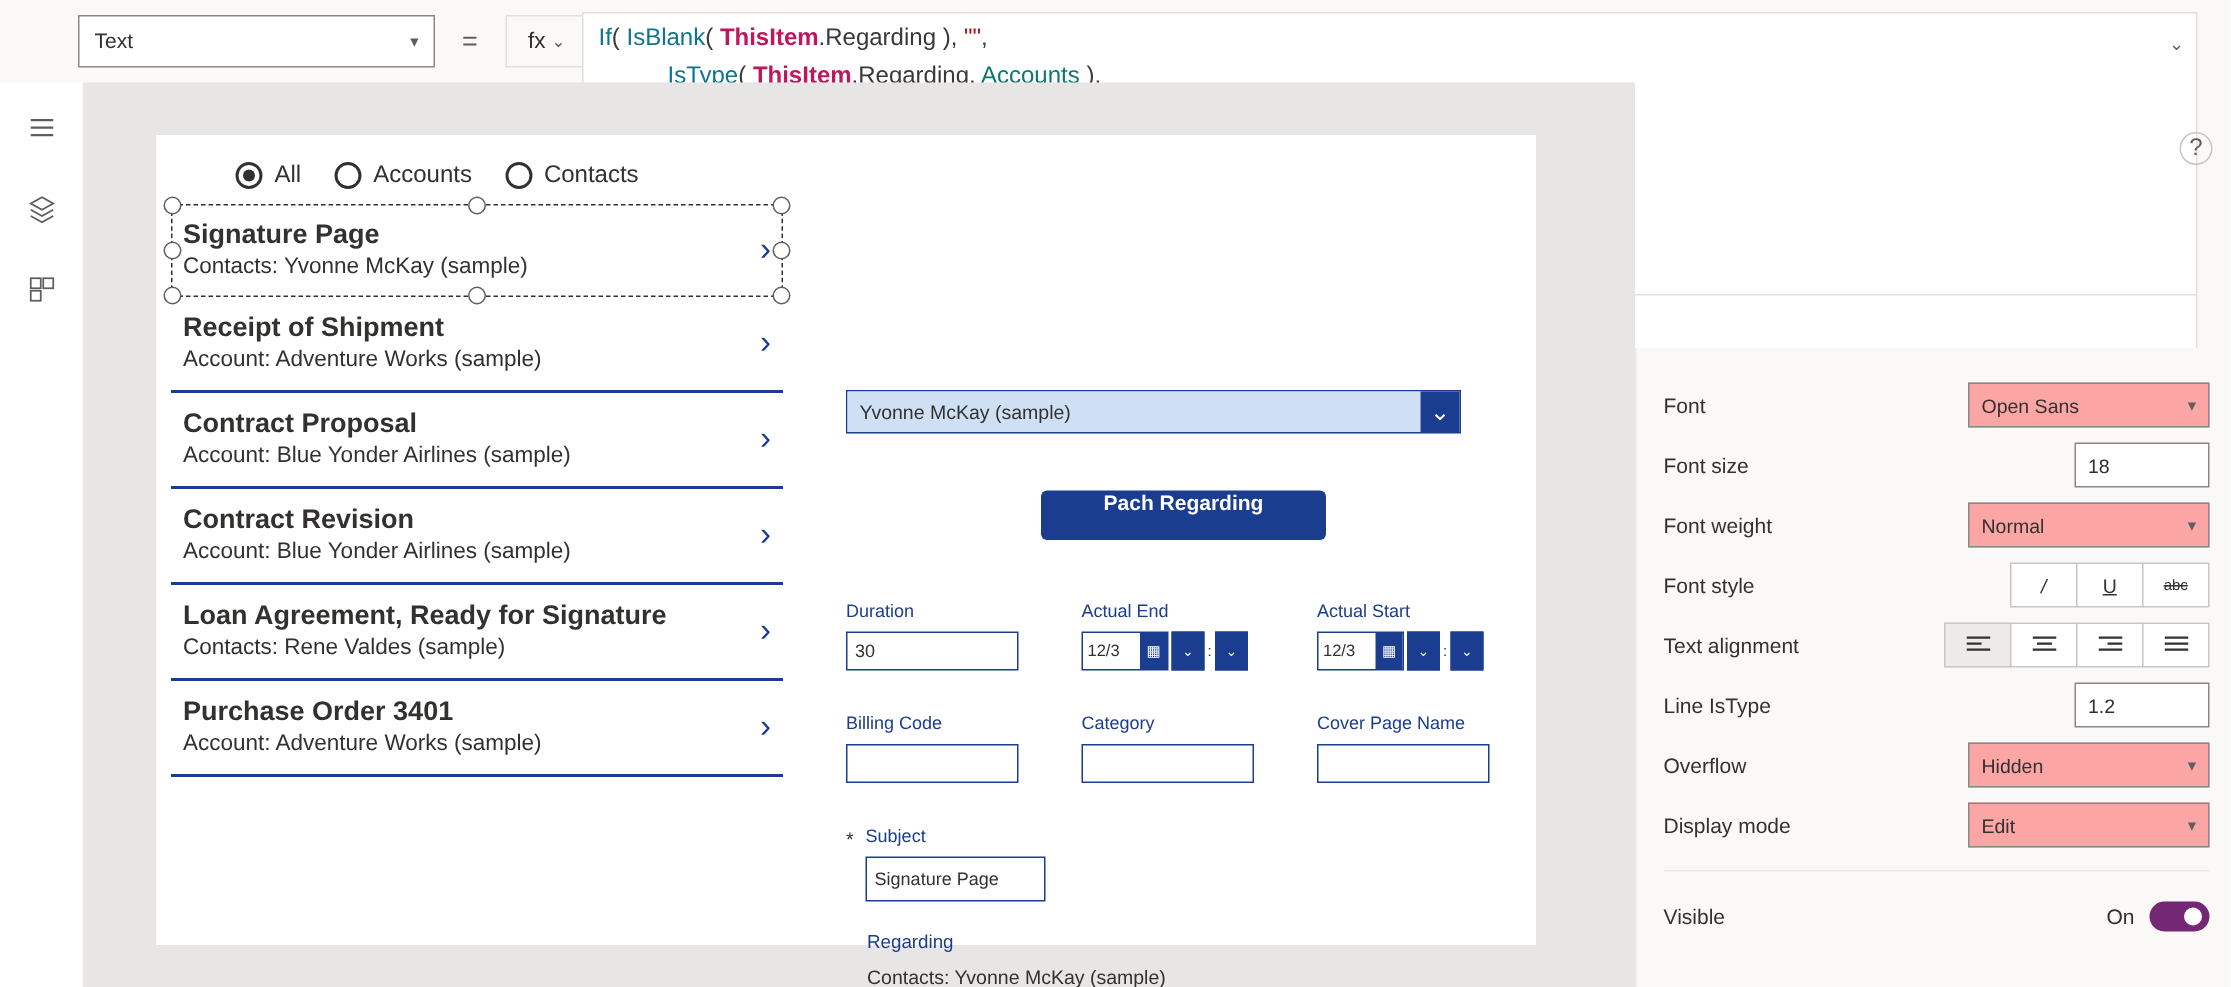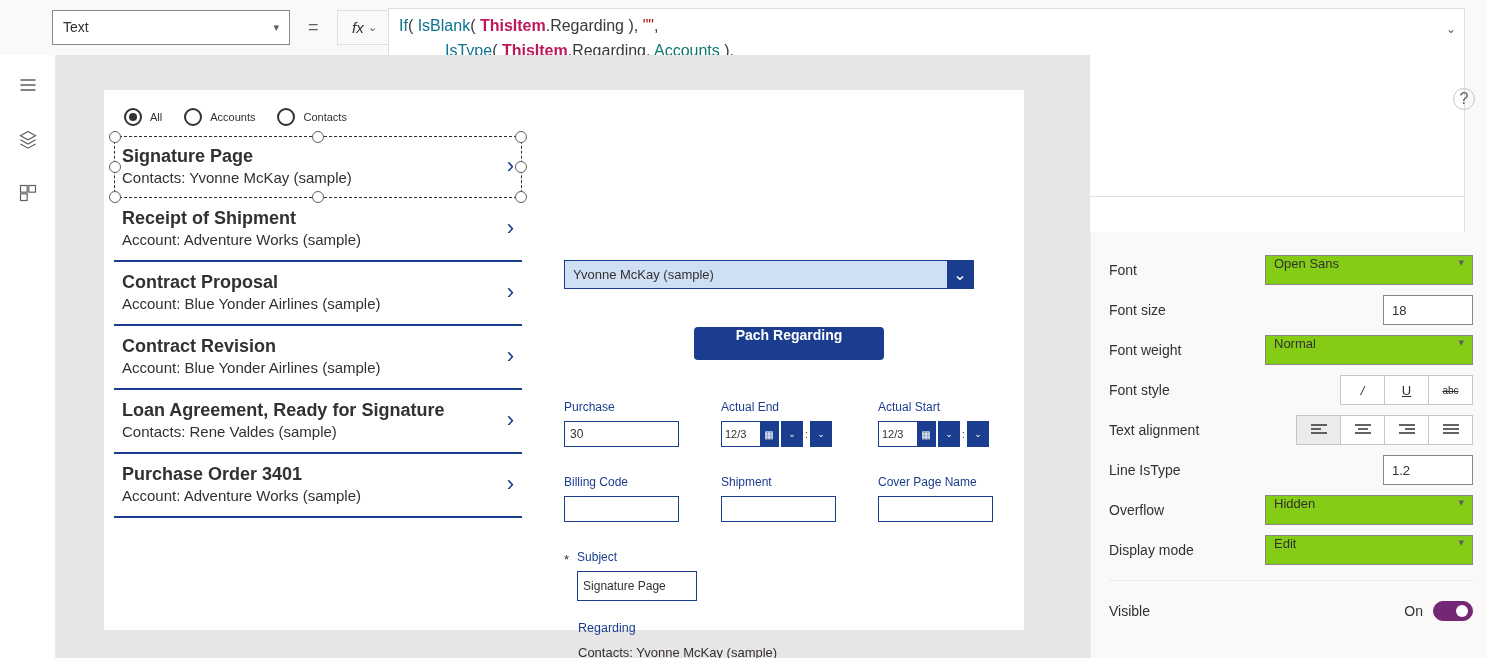--- a/index.html
+++ b/index.html
@@ -2,21 +2,21 @@
 <html><head>
 <meta charset="utf-8">
 <style>
   * { box-sizing: border-box; margin: 0; padding: 0; font-family: "Segoe UI", Arial, sans-serif; }
   body { background: #faf9f8; width: 1487px; height: 658px; overflow: hidden; position: relative; color: #323130; }
 
   
   .top-row { position: absolute; top: 8px; left: 0; right: 0; height: 38px; display: flex; align-items: center; }
   .prop-select { margin-left: 52px; width: 238px; height: 35px; border: 1px solid #8a8886; background: #fff; display: flex; align-items: center; padding: 0 10px; font-size: 14px; justify-content: space-between; }
   .equals { margin: 0 18px; font-size: 18px; color: #605e5c; }
-  .fx-cap { width: 55px; height: 35px; border-top:1px solid #e1dfdd; border-bottom:1px solid #e1dfdd; border-left:1px solid #e1dfdd; display:flex; align-items:center; justify-content:center; font-style: italic; font-size: 15px; gap:4px;}
+  .fx-cap { width: 55px; height: 35px; border-top:1px solid #e1dfdd; border-bottom:1px solid #e1dfdd; border-left:1px solid #e1dfdd; display:flex; align-items:center; justify-content:center; font-size: 15px; gap:4px;}
   .formula-box { position: absolute; left: 388px; top: 8px; right: 22px; background: #fff; border: 1px solid #e1dfdd; font-family: Consolas, monospace; font-size: 16px; padding: 4px 10px 0 10px; line-height: 25px; color: #393939; }
   .formula-box .kw { color: #0e7490; }
   .formula-box .bold-id { color: #be185d; font-weight:700; }
   .formula-box .str { color: #a31515; }
   .formula-box .type { color: #0f766e; }
   .formula-toolbar { border-top: 1px solid #e1dfdd; margin: 8px -10px 0 -10px; padding: 10px 18px; display:flex; gap: 32px; }
   .tb-btn { display:flex; align-items:center; gap:10px; font-size:14px; color:#323130; }
   .chev-expand { position:absolute; right:8px; top:8px; font-size:12px; color:#605e5c;}
 
   
@@ -24,21 +24,21 @@
   .rail-ic { width:20px; height:20px; color:#605e5c; }
 
   
   .canvas { position:absolute; left:56px; right:397px; top:55px; bottom:0; background:#e8e6e4; padding: 35px 0 0 48px; }
   .app { width: 920px; background:#fff; min-height: 540px; position:relative; }
 
   
   .help-ic { position:absolute; right:12px; top:88px; font-size:16px; color:#605e5c; border:1px solid #c8c6c4; border-radius:50%; width:22px; height:22px; display:flex; align-items:center; justify-content:center;}
 
   
-  .radio-row { display:flex; align-items:center; gap:22px; padding: 18px 20px 10px 20px; font-size:11px;}
+  .radio-row { display:flex; align-items:center; gap:22px; padding: 18px 20px 10px 20px; font-size:16px;margin-left:33px;}
   .radio { display:flex; align-items:center; gap:8px;}
   .radio .outer { width:18px; height:18px; border:2px solid #323130; border-radius:50%; display:flex; align-items:center; justify-content:center;}
   .radio.selected .outer::after { content:""; width:8px; height:8px; border-radius:50%; background:#323130;}
 
   
   .list { padding: 0 10px 0 10px; }
   .list-item { border-bottom: 2px solid #1a3d8f; padding: 10px 8px 12px 8px; display:flex; justify-content:space-between; align-items:center; }
   .list-item .txt .title { font-size:18px; font-weight:600; color:#323130; }
   .list-item .txt .sub { font-size:15px; color:#323130; margin-top:2px;}
   .chevron { font-size:22px; color:#1a3d8f; font-weight:300;}
@@ -64,21 +64,21 @@
   .subject-row { margin-top: 28px; display:flex; align-items:flex-start; gap:8px;}
   .req { color:#323130; font-size:13px; margin-top: 2px;}
   .subject-row .ff .box { width:120px; height:30px;}
   .regarding-ro { margin-top:20px; padding-left:14px;}
   .regarding-ro .lbl { font-size:12.5px; color:#1a3d8f; display:block; margin-bottom:8px;}
   .regarding-ro .val { font-size:13px;}
 
   
   .props { position:absolute; right:0; top:232px; bottom:0; width:397px; background:#faf9f8; border-left:1px solid #edebe9; padding: 18px 14px 0 18px; overflow:hidden;}
   .prow { display:flex; align-items:center; justify-content:space-between; height:40px; font-size:14px; color:#323130;}
-  .psel { width:208px; height:30px; border:1px solid #8a8886; background:#84cc16; display:flex; justify-content:space-between; padding:0 8px; font-size:13px;}
+  .psel { width:161px; height:30px; border:1px solid #8a8886; background:#fca5a5; display:flex; align-items:center; justify-content:space-between; padding:0 8px; font-size:13px;}
   .pinput { width:90px; height:30px; border:1px solid #8a8886; background:#fff; padding:0 8px; font-size:13px; display:flex; align-items:center;}
   .seggroup { display:flex; }
   .seg { width:45px; height:30px; border:1px solid #c8c6c4; background:#fff; display:flex; align-items:center; justify-content:center; font-size:13px; margin-left:-1px;}
   .seg.active { background:#edebe9;}
   .toggle { display:flex; align-items:center; gap:10px;}
   .sw { width:40px; height:20px; border-radius:10px; background:#fff; border:1px solid #323130; position:relative;}
   .sw::after{content:""; position:absolute; width:12px; height:12px; border-radius:50%; background:#323130; top:3px; left:4px;}
   .sw.on { background:#742774; border-color:#742774;}
   .sw.on::after{ background:#fff; left:auto; right:4px;}
   .divider { height:1px; background:#edebe9; margin:10px 0;}
@@ -235,21 +235,21 @@
       <div class="combo">
         <div class="val">Yvonne McKay (sample)</div>
         <div class="dd">⌄</div>
       </div>
       <div class="primary-btn">
           <span>Pach Regarding</span>
         </div>
 
       <div class="form-grid">
         <div class="ff">
-          <label>Purchase</label>
+          <label>Duration</label>
           <div class="box">
               <span>30</span>
             </div>
         </div>
         <div class="ff">
           <label>Actual End</label>
           <div class="dt">
             <div class="d">
                 <span>12/3</span>
                 <span class="cal">▦</span>
@@ -271,21 +271,21 @@
             <div class="tm">⌄</div>
           </div>
         </div>
         <div class="ff">
           <label>Billing Code</label>
           <div class="box">
               <span></span>
             </div>
         </div>
         <div class="ff">
-          <label>Shipment</label>
+          <label>Category</label>
           <div class="box">
               <span></span>
             </div>
         </div>
         <div class="ff">
           <label>Cover Page Name</label>
           <div class="box">
               <span></span>
             </div>
         </div>

